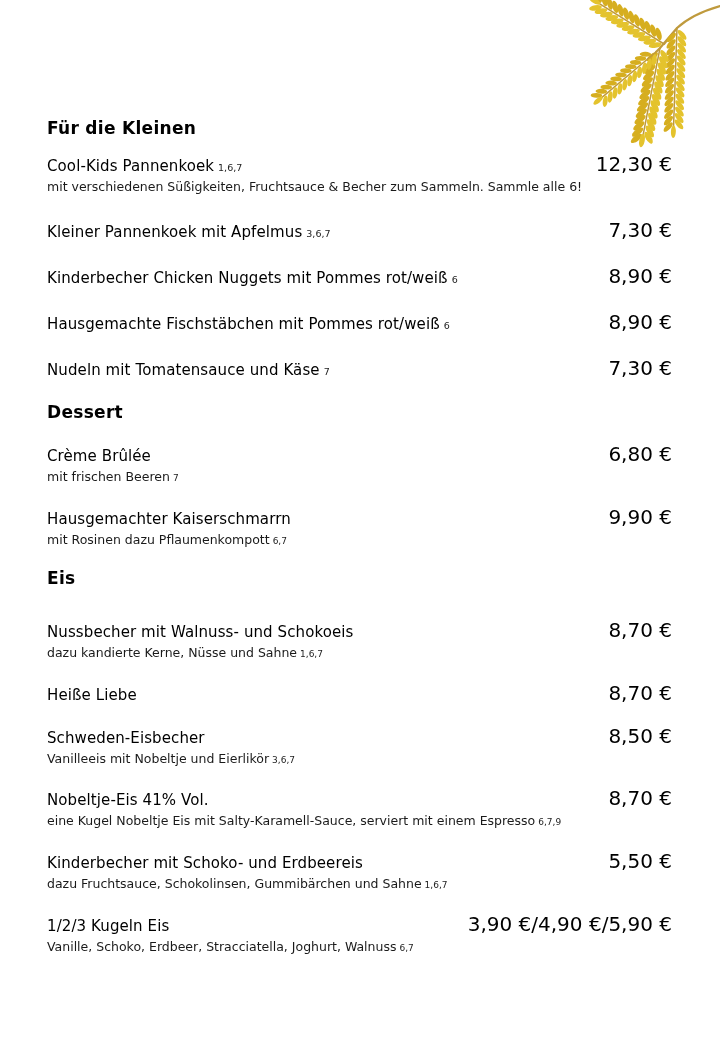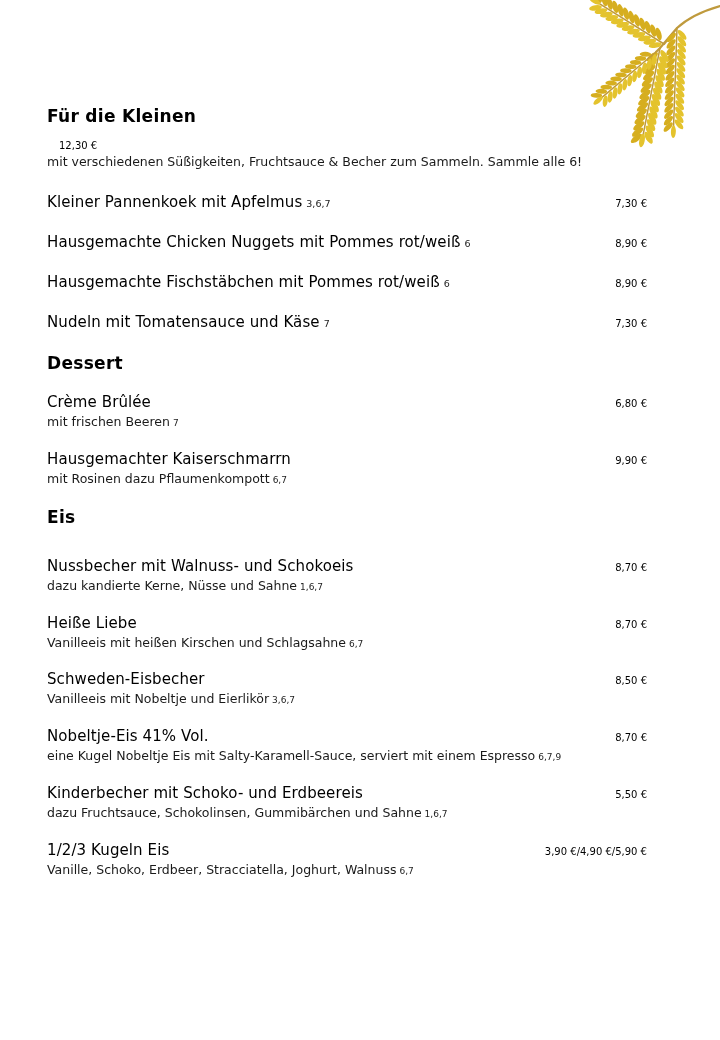--- a/index.html
+++ b/index.html
@@ -5,36 +5,36 @@
   html,body { margin:0; padding:0; }
   body {
     width:720px; height:1040px;
     background:#ffffff;
     font-family:"DejaVu Sans","Liberation Sans",sans-serif;
     color:#111;
     position:relative;
     overflow:hidden;
   }
   .leaf-wrap { position:absolute; top:0; right:0; width:140px; height:150px; pointer-events:none; }
-  .menu { padding:106px 73px 0 47px; }
+  .menu { padding:106px 48px 0 47px;margin-top:12px; }
   .section-title {
     font-size:17px; font-weight:bold; color:#000;
     margin:0 0 14px 0; letter-spacing:0.3px;
   }
   .section { margin:0; }
   .section + .section { margin-top:2px; }
   .section-eis { margin-top:14px; }
   .section-eis .section-title { margin-bottom:30px; }
   .section-dessert .section-title { margin-bottom:20px; }
   .item { margin-bottom:22px; }
   .section-dessert .item, .section-eis .item { margin-bottom:19px; }
   .row { display:flex; justify-content:space-between; align-items:baseline; }
   .name { font-size:15px; color:#000; letter-spacing:0.1px; }
   .allerg { font-size:9.5px; color:#222; margin-left:4px; letter-spacing:0; }
-  .price { font-size:10px; color:#000; white-space:nowrap; margin-left:12px; }
+  .price { font-size:20px; color:#000; white-space:nowrap; margin-left:12px; }
   .desc { font-size:12.5px; color:#1a1a1a; margin-top:3px; line-height:1.35; }
   .desc .allerg { font-size:9px; margin-left:3px; }
 </style>
 </head>
 <body>
 
 <div class="leaf-wrap">
   <svg viewBox="0 0 140 150" width="140" height="150">
       <path d="M140,6 Q112,14 97,28 L84,44 M97,28 L80,48 L76,52" stroke="#bf9a3d" stroke-width="2.2" fill="none" stroke-linecap="round"></path>
       <g transform="translate(84,44) rotate(-148)">
@@ -160,35 +160,36 @@
     </svg>
 </div>
 
 <div class="menu">
 
   <section class="section section-kleinen">
     <h2 class="section-title">Für die Kleinen</h2>
 
     <div class="item">
       <div class="row">
+        <div class="name"><span>Cool-Kids Pannenkoek</span><span class="allerg">1,6,7</span></div>
         <div class="price">12,30 €</div>
       </div>
       <div class="desc">mit verschiedenen Süßigkeiten, Fruchtsauce &amp; Becher zum Sammeln. Sammle alle 6!</div>
     </div>
 
     <div class="item">
       <div class="row">
         <div class="name"><span>Kleiner Pannenkoek mit Apfelmus</span><span class="allerg">3,6,7</span></div>
         <div class="price">7,30 €</div>
       </div>
     </div>
 
     <div class="item">
       <div class="row">
-        <div class="name"><span>Hausgemachte Chicken Nuggets mit Pommes rot/weiß</span><span class="allerg">6</span></div>
+        <div class="name"><span>Kinderbecher Chicken Nuggets mit Pommes rot/weiß</span><span class="allerg">6</span></div>
         <div class="price">8,90 €</div>
       </div>
     </div>
 
     <div class="item">
       <div class="row">
         <div class="name"><span>Hausgemachte Fischstäbchen mit Pommes rot/weiß</span><span class="allerg">6</span></div>
         <div class="price">8,90 €</div>
       </div>
     </div>
@@ -231,21 +232,20 @@
         <div class="price">8,70 €</div>
       </div>
       <div class="desc"><span>dazu kandierte Kerne, Nüsse und Sahne</span><span class="allerg">1,6,7</span></div>
     </div>
 
     <div class="item">
       <div class="row">
         <div class="name"><span>Heiße Liebe</span></div>
         <div class="price">8,70 €</div>
       </div>
-      <div class="desc"><span>Vanilleeis mit heißen Kirschen und Schlagsahne</span><span class="allerg">6,7</span></div>
     </div>
 
     <div class="item">
       <div class="row">
         <div class="name"><span>Schweden-Eisbecher</span></div>
         <div class="price">8,50 €</div>
       </div>
       <div class="desc"><span>Vanilleeis mit Nobeltje und Eierlikör</span><span class="allerg">3,6,7</span></div>
     </div>
 

